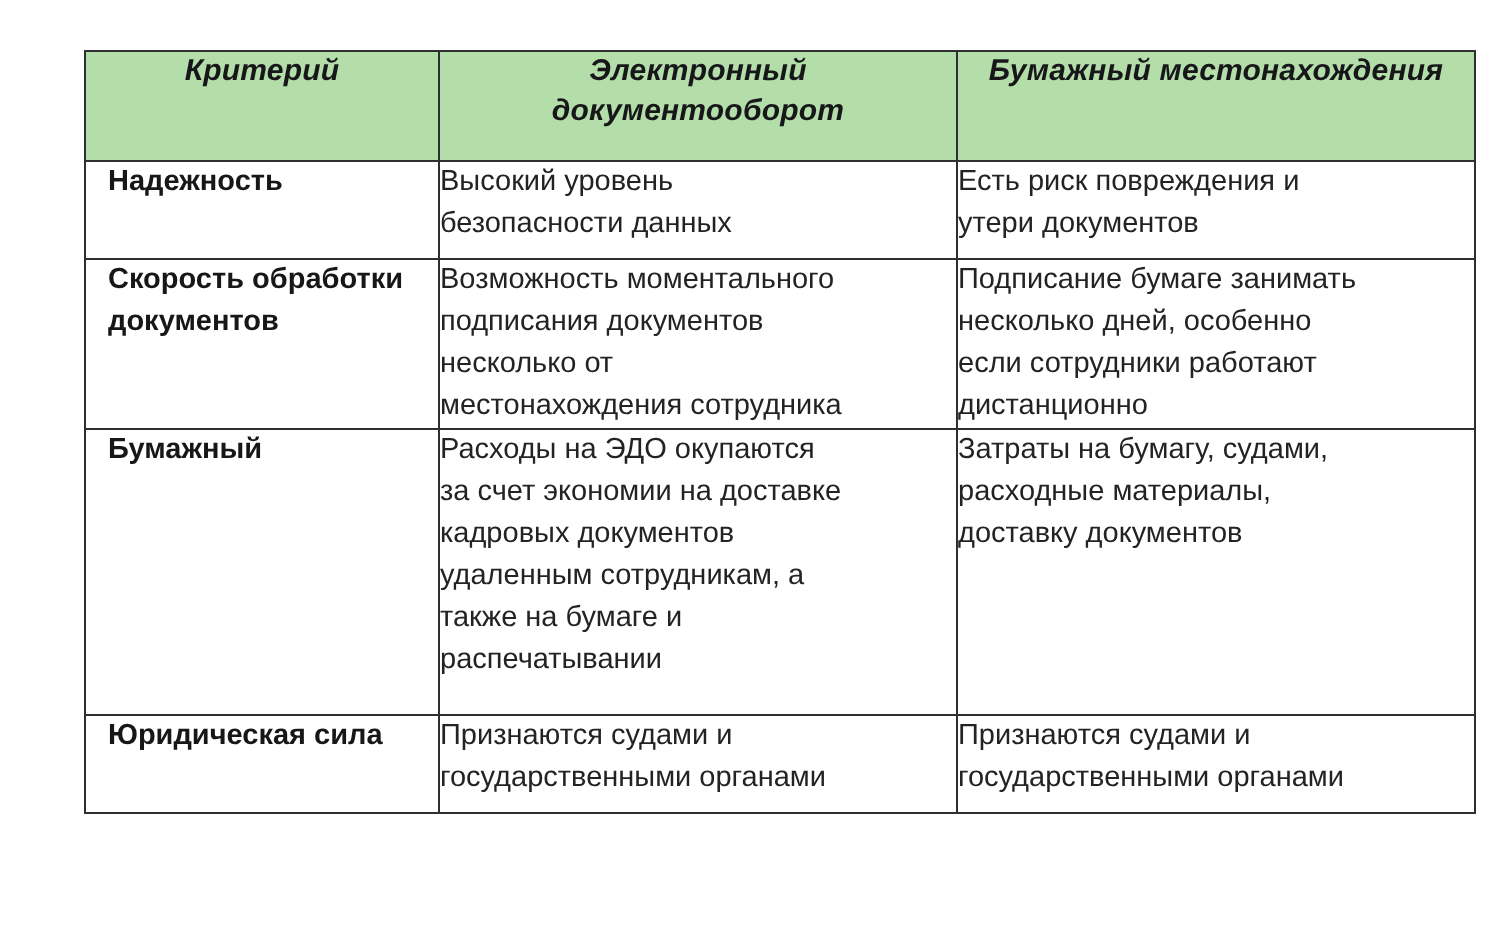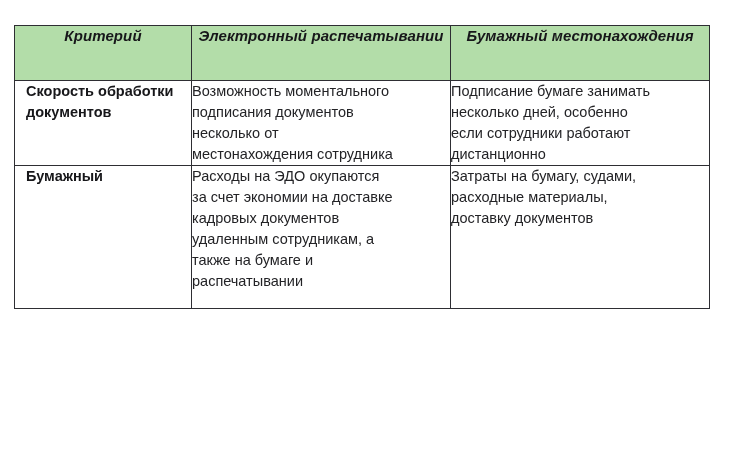--- a/index.html
+++ b/index.html
@@ -10,21 +10,21 @@
     width: 751px;
     height: 475px;
     background: #ffffff;
     font-family: "Liberation Sans", sans-serif;
     -webkit-font-smoothing: antialiased;
     overflow: hidden;
   }
 
   #comparison-table-wrap {
     position: absolute;
-    left: 14px;
+    left: 42px;
     top: 25px;
     width: 695px;
     height: 422px;
   }
 
   table.cmp {
     border-collapse: collapse;
     table-layout: fixed;
     width: 695px;
     background: #ffffff;
@@ -96,28 +96,41 @@
       <col class="c1">
         <col class="c2">
         <col class="c3">
     </colgroup>
     <thead>
       <tr>
         <th>
           <span class="hd-text">Критерий</span>
         </th>
         <th>
-          <span class="hd-text">Электронный распечатывании</span>
+          <span class="hd-text">Электронный документооборот</span>
         </th>
         <th>
           <span class="hd-text">Бумажный местонахождения</span>
         </th>
       </tr>
     </thead>
     <tbody>
+      <tr class="r-reliability">
+        <td class="crit">
+          <span class="crit-text">Надежность</span>
+        </td>
+        <td>
+          <span class="cell-text">Высокий уровень
+безопасности данных</span>
+        </td>
+        <td>
+          <span class="cell-text">Есть риск повреждения и
+утери документов</span>
+        </td>
+      </tr>
       <tr class="r-speed">
         <td class="crit">
           <span class="crit-text">Скорость обработки документов</span>
         </td>
         <td>
           <span class="cell-text">Возможность моментального
 подписания документов
 несколько от
 местонахождения сотрудника</span>
         </td>
@@ -139,15 +152,28 @@
 удаленным сотрудникам, а
 также на бумаге и
 распечатывании</span>
         </td>
         <td>
           <span class="cell-text">Затраты на бумагу, судами,
 расходные материалы,
 доставку документов</span>
         </td>
       </tr>
+      <tr class="r-legal">
+        <td class="crit">
+          <span class="crit-text">Юридическая сила</span>
+        </td>
+        <td>
+          <span class="cell-text">Признаются судами и
+государственными органами</span>
+        </td>
+        <td>
+          <span class="cell-text">Признаются судами и
+государственными органами</span>
+        </td>
+      </tr>
     </tbody>
   </table>
 </div>
 
 </body></html>

